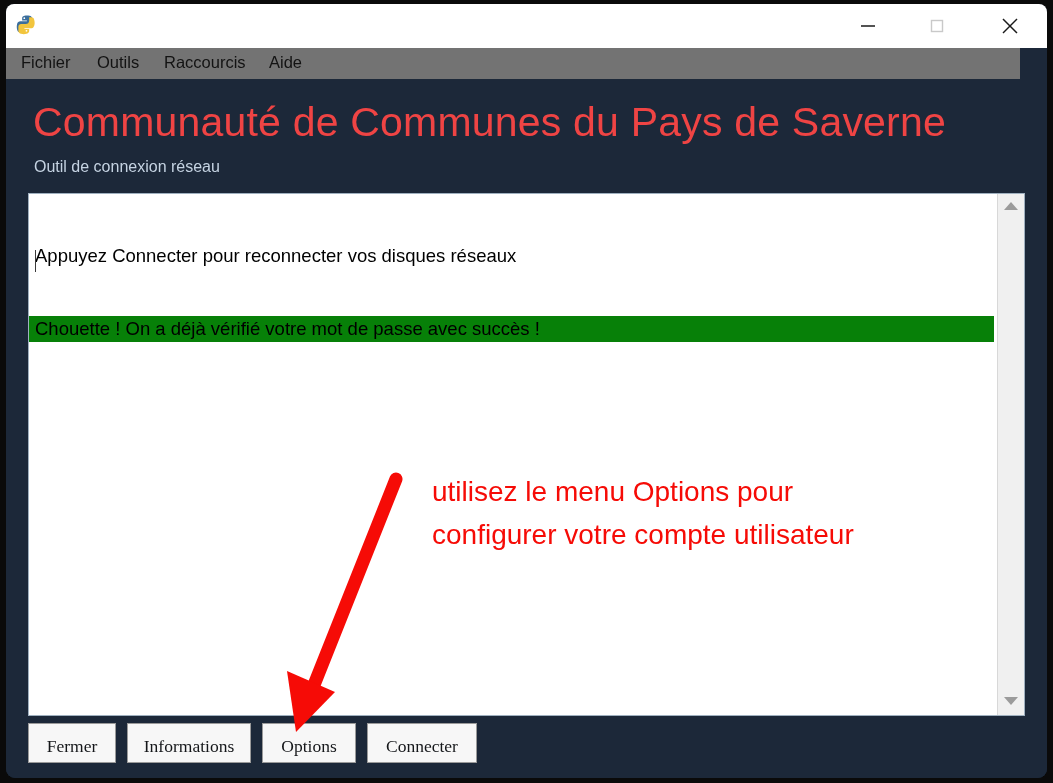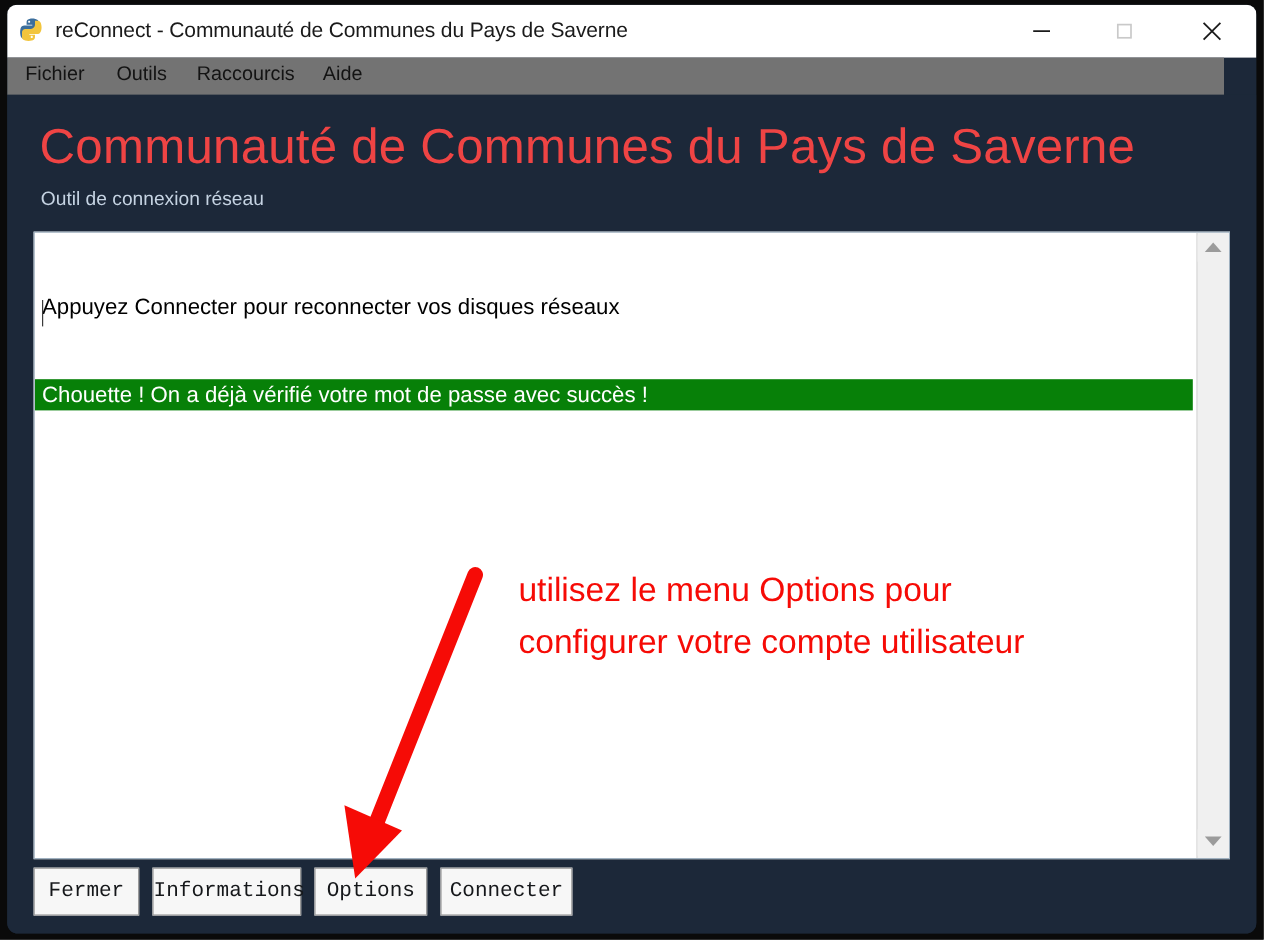--- a/index.html
+++ b/index.html
@@ -145,21 +145,21 @@
     font-size: 18.5px;
     line-height: 26px;
     color: #000000;
     white-space: nowrap;
     padding-left: 6px;
     box-sizing: border-box;
     margin-top: 47px;
   }
   .log-line.ok {
     background: #078008;
-    color: #ffffff;
+    color: #000000;
     width: 965px;
   }
   .log-caret {
     position: absolute;
     left: 6px;
     top: 56px;
     width: 1px;
     height: 22px;
     background: #3a3a3a;
   }
@@ -206,25 +206,25 @@
     top: 644px;
     height: 40px;
   }
   .action-btn {
     position: absolute;
     top: 0;
     height: 40px;
     background: #f7f7f7;
     border: 1px solid #9a9a9a;
     box-sizing: border-box;
-    font-family: Liberation Mono, monospace;
+    font-family: Liberation Serif, serif;
     font-size: 17.5px;
     color: #15171a;
     cursor: default;
-    padding: 0;
+    padding: 12px;
     white-space: nowrap;
   }
 
   
   #annotation-layer {
     position: absolute;
     left: 0; top: 0;
     width: 1053px;
     height: 579px;
     pointer-events: none;
@@ -247,21 +247,20 @@
 
   <div id="titlebar">
 
     <span id="title-icon">
       <svg width="24" height="24" viewBox="0 0 24 24">
         <path d="M11.6 1.1c-1.1 0-2.1.1-2.9.3C6.2 1.9 5.8 3 5.8 4.9v2.4h5.8v0.9H3.6C1.7 8.2 0.1 9.3-0.4 11.5c-0.5 2.5-0.5 4.1 0 6.7 0.4 2 1.4 3.3 3.3 3.3h2V18.6c0-2.2 1.9-4.1 4.1-4.1h5.8c1.8 0 3.3-1.5 3.3-3.3V4.9c0-1.8-1.5-3.1-3.3-3.4-1.1-0.2-2.3-0.4-3.2-0.4zm-3.2 2.1c0.6 0 1.1 0.5 1.1 1.1 0 0.6-0.5 1.1-1.1 1.1-0.6 0-1.1-0.5-1.1-1.1 0-0.6 0.5-1.1 1.1-1.1z" fill="#3b6e9c" transform="translate(2.4,0.6) scale(0.82)"></path>
         <path d="M19.6 8.2v2.9c0 2.3-1.9 4.1-4.1 4.1H9.7c-1.8 0-3.3 1.5-3.3 3.3v5.1c0 1.8 1.5 2.9 3.3 3.4 2.1 0.6 4.1 0.7 6.6 0 1.7-0.5 3.3-1.5 3.3-3.4v-2.4h-5.8v-0.9h8.7c1.9 0 2.6-1.3 3.3-3.3 0.7-2 0.6-4 0-6.7-0.4-1.9-1.4-3.3-3.3-3.3h-2.9zm-3.3 14.1c0.6 0 1.1 0.5 1.1 1.1 0 0.6-0.5 1.1-1.1 1.1-0.6 0-1.1-0.5-1.1-1.1 0-0.6 0.5-1.1 1.1-1.1z" fill="#f2c53d" transform="translate(-1.9,-2.4) scale(0.82)"></path>
       </svg>
     </span>
 
-    <span id="title-text">reConnect - Communauté de Communes du Pays de Saverne</span>
 
     <button class="wbtn" id="btn-minimize">
       <svg width="22" height="22" viewBox="0 0 22 22">
         <line x1="4" y1="11" x2="18" y2="11" stroke="#1a1a1a" stroke-width="1.4"></line>
       </svg>
     </button>
 
     <button class="wbtn" id="btn-maximize">
       <svg width="22" height="22" viewBox="0 0 22 22">
         <rect x="5.5" y="5.5" width="11" height="11" fill="none" stroke="#c9c9c9" stroke-width="1.4"></rect>

